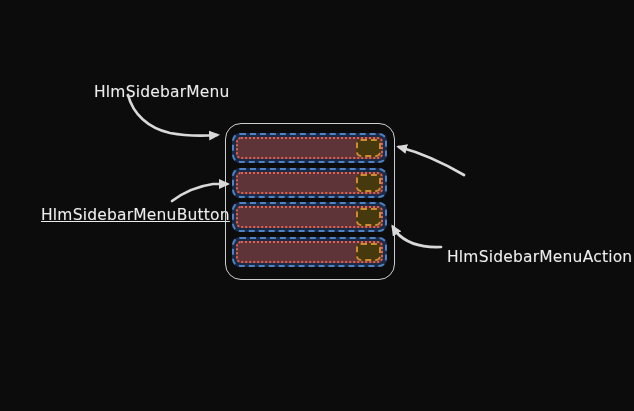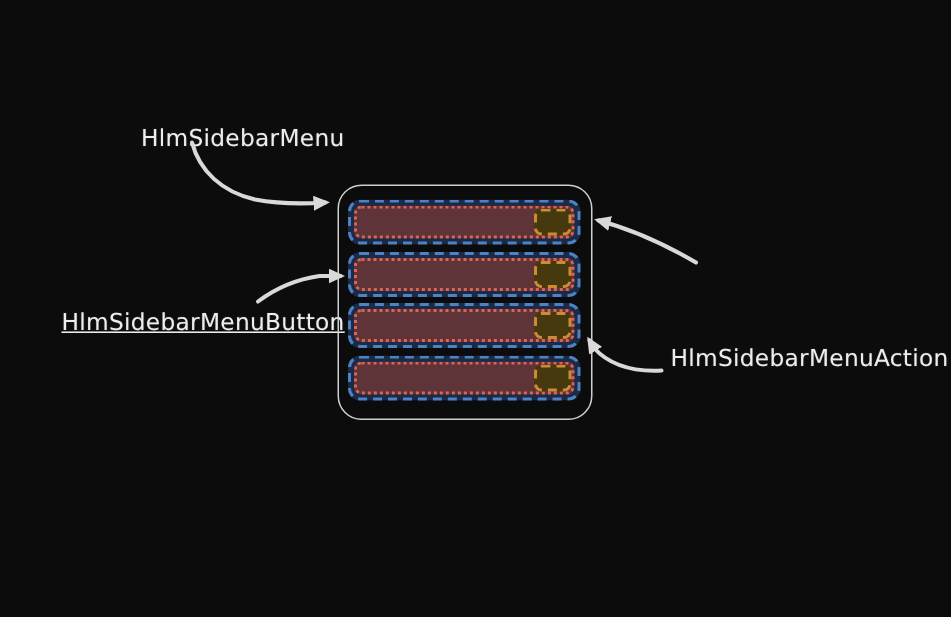--- a/index.html
+++ b/index.html
@@ -19,21 +19,21 @@
     position: absolute;
     color: var(--label-text, #ededed);
     font-size: 15.5px;
     letter-spacing: 0.2px;
     white-space: nowrap;
     text-shadow: 0 0 1px rgba(255,255,255,0.25);
   }
   #label-menu   { left: 94px;  top: 67px; margin-top: 16px; }
   #label-item   { left: 407px; top: 177px; }
   #label-button { left: 41px;  top: 206px; text-decoration: underline; }
-  #label-action { left: 447px; top: 230px; }
+  #label-action { left: 447px; top: 248px; }
 
   .menu-container {
     position: absolute;
     left: 225px;
     top: 123px;
     width: 170px;
     height: 157px;
     box-sizing: border-box;
     border: 1.5px solid var(--container-border, #cfcfcf);
     border-radius: 16px;

